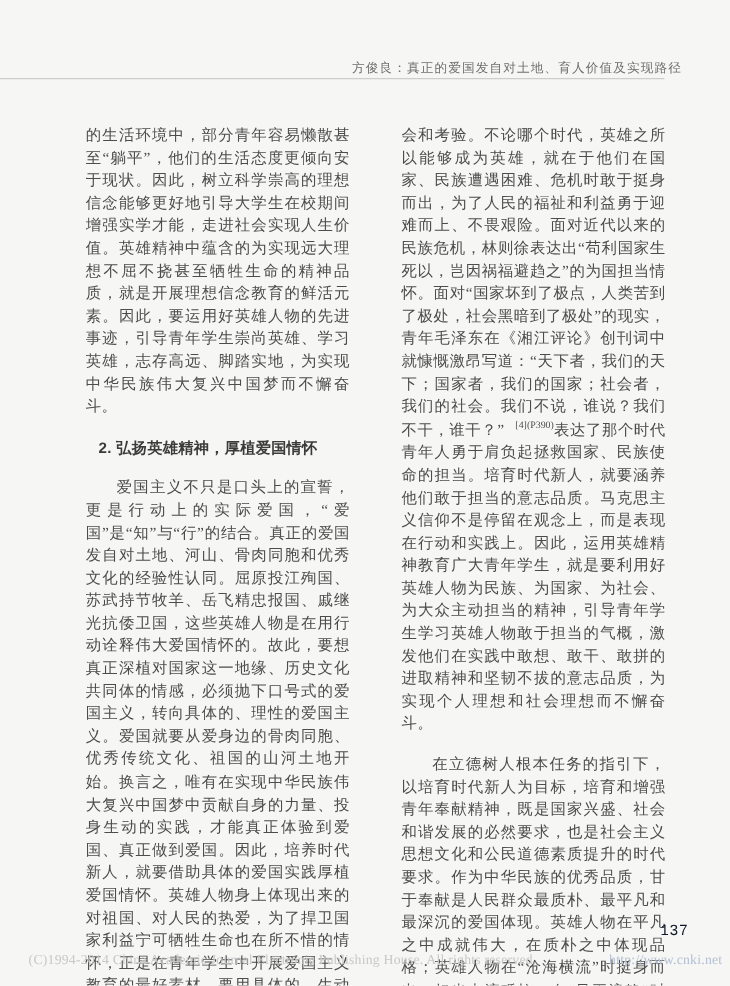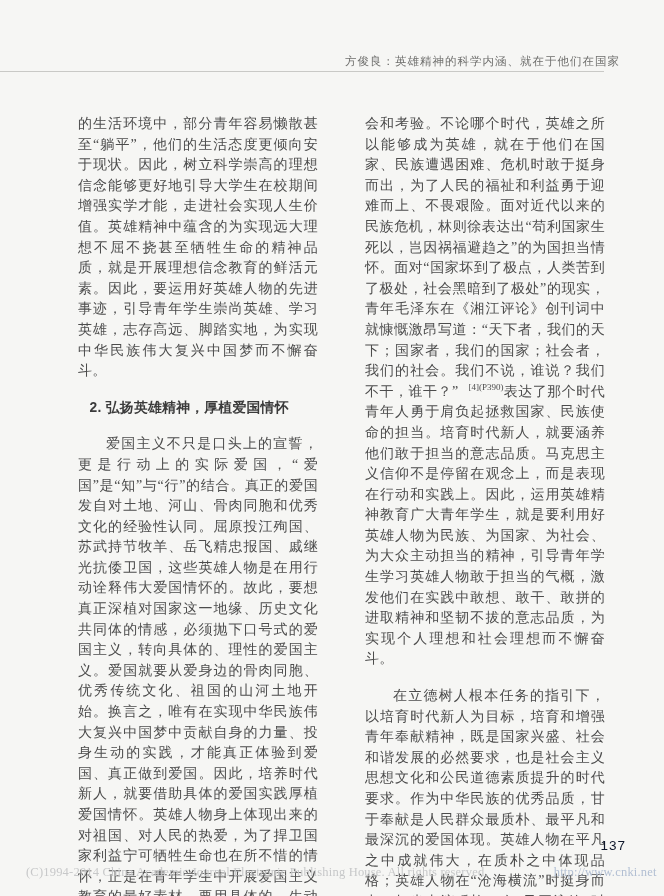--- a/index.html
+++ b/index.html
@@ -60,21 +60,21 @@
     position:absolute;left:26px;bottom:16px;right:0;
     font-size:12.5px;color:#c7c8c9;
     letter-spacing:.2px;
     white-space:nowrap;
   }
   .footer .url{color:#b2bfd3;margin-left:20px;padding-left:46px;}
 </style>
 </head>
 <body>
 
-<div class="runhead">方俊良：英雄精神的科学内涵、就在于他们在国家</div>
+<div class="runhead">方俊良：真正的爱国发自对土地、育人价值及实现路径</div>
 <div class="head-rule"></div>
 
 <main class="content">
   <section class="column">
     <p>的生活环境中，部分青年容易懒散甚至“躺平”，他们的生活态度更倾向安于现状。因此，树立科学崇高的理想信念能够更好地引导大学生在校期间增强实学才能，走进社会实现人生价值。英雄精神中蕴含的为实现远大理想不屈不挠甚至牺牲生命的精神品质，就是开展理想信念教育的鲜活元素。因此，要运用好英雄人物的先进事迹，引导青年学生崇尚英雄、学习英雄，志存高远、脚踏实地，为实现中华民族伟大复兴中国梦而不懈奋斗。</p>
     <h3>2. 弘扬英雄精神，厚植爱国情怀</h3>
     <p class="ind">爱国主义不只是口头上的宣誓，更是行动上的实际爱国，“爱国”是“知”与“行”的结合。真正的爱国发自对土地、河山、骨肉同胞和优秀文化的经验性认同。屈原投江殉国、苏武持节牧羊、岳飞精忠报国、戚继光抗倭卫国，这些英雄人物是在用行动诠释伟大爱国情怀的。故此，要想真正深植对国家这一地缘、历史文化共同体的情感，必须抛下口号式的爱国主义，转向具体的、理性的爱国主义。爱国就要从爱身边的骨肉同胞、优秀传统文化、祖国的山河土地开始。换言之，唯有在实现中华民族伟大复兴中国梦中贡献自身的力量、投身生动的实践，才能真正体验到爱国、真正做到爱国。因此，培养时代新人，就要借助具体的爱国实践厚植爱国情怀。英雄人物身上体现出来的对祖国、对人民的热爱，为了捍卫国家利益宁可牺牲生命也在所不惜的情怀，正是在青年学生中开展爱国主义教育的最好素材。要用具体的、生动的英雄精神来教育人、熏陶人、感染人，帮助青年学生更好地将青春梦融入中国梦，在实现中国梦的过程中实现自己的个人价值。</p>
     <h3>3. 弘扬英雄精神，涵养奋斗意志</h3>
     <p class="ind">青年的个人理想始终离不开时代赋予的历史使命，敢于担当和顽强拼搏的精神特质既是继承前辈的光荣传统，也来自新时代给予的机</p>
   </section>

